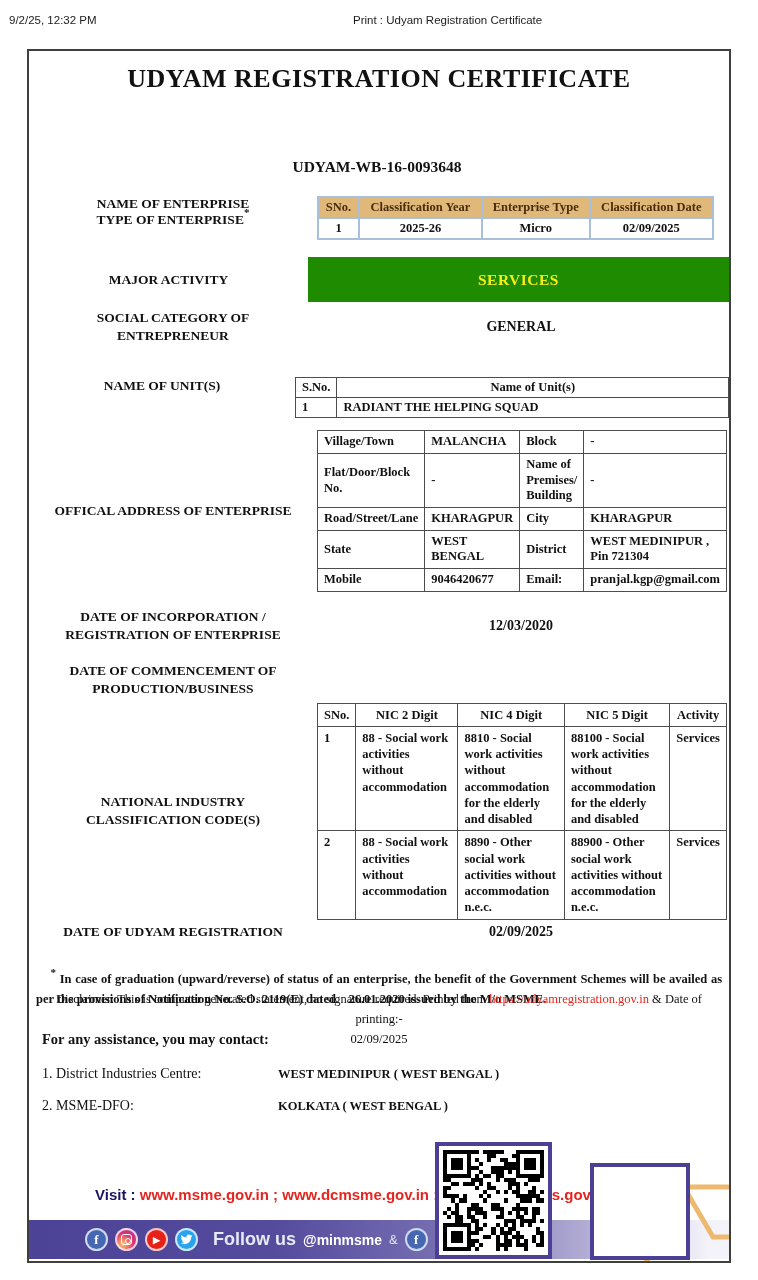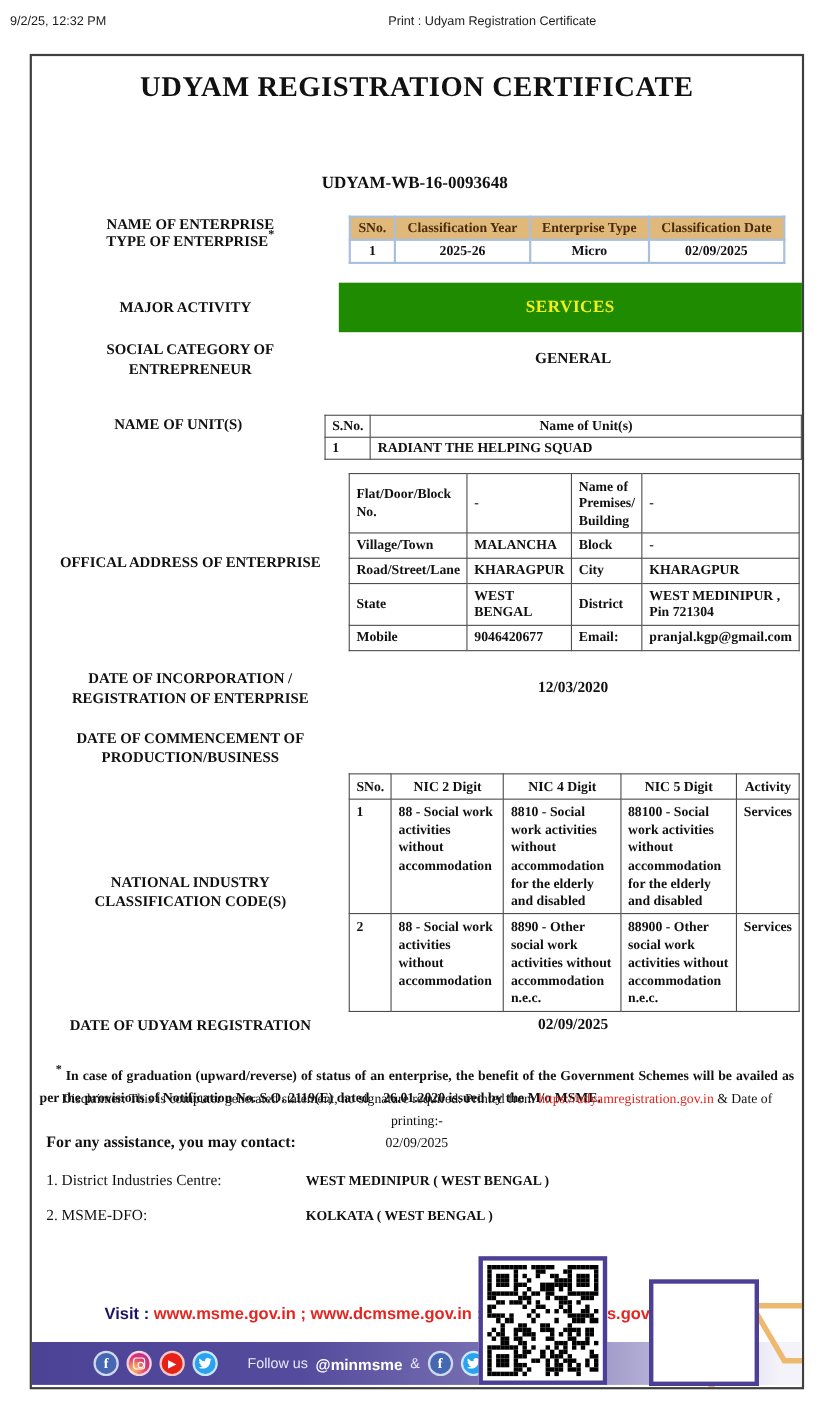--- a/index.html
+++ b/index.html
@@ -91,21 +91,21 @@
     display:flex; align-items:center; padding-left:56px; gap:7px;
     font-family:"Liberation Sans", sans-serif; }
   .soc { width:23px; height:23px; border-radius:50%; flex:0 0 auto; display:flex; align-items:center; justify-content:center;
     color:#fff; font-weight:bold; font-size:13px; border:2px solid rgba(255,255,255,0.75); }
   .soc-fb { background:#4668b3; font-family:"Liberation Serif", serif; }
   .soc-ig { background:radial-gradient(circle at 30% 75%, #fec564, #dd326e 55%, #9b36b7); }
   .soc-ig .ig-box { width:11px; height:11px; border:1.5px solid #fff; border-radius:3px; position:relative; }
   .soc-ig .ig-box::after { content:""; position:absolute; left:2.5px; top:2.5px; width:4px; height:4px; border:1.2px solid #fff; border-radius:50%; }
   .soc-yt { background:#e62117; font-size:9px; }
   .soc-tw { background:#2aa3ef; }
-  .follow-txt { color:#e9e8f5; font-size:13px; margin-left:20px; }
+  .follow-txt { color:#e9e8f5; font-size:18px; margin-left:8px;font-weight:bold; }
   .follow-handle { color:#ffffff; font-weight:bold; font-size:14px; }
   .follow-amp { color:#e9e8f5; font-size:13px; }
 
   
   .qr-box { position:absolute; left:406px; top:1091px; width:117px; height:117px; background:#fff;
     border:4px solid #4b3f96; display:flex; align-items:center; justify-content:center; z-index:5; }
   .qr-grid { width:101px; height:101px; display:grid; grid-template-columns:repeat(25,1fr); grid-template-rows:repeat(25,1fr); }
   .qr-grid i { display:block; }
   .qr-grid i.b { background:#000; }
   .stamp-box { position:absolute; left:561px; top:1112px; width:100px; height:97px; background:#fff;
@@ -192,30 +192,30 @@
     <div class="lbl">OFFICAL ADDRESS OF ENTERPRISE</div>
     <div style="flex:1">
       <table class="addr-table">
         <colgroup>
             <col class="c1">
             <col class="c2">
             <col class="c3">
             <col class="c4">
           </colgroup>
         <tbody>
-            <tr style="height:54px">
+            <tr>
+          <td>Village/Town</td>
+          <td>MALANCHA</td>
+          <td>Block</td>
+          <td>-</td>
+        </tr>
+        <tr style="height:54px">
           <td>Flat/Door/Block No.</td>
           <td>-</td>
           <td>Name of Premises/ Building</td>
-          <td>-</td>
-        </tr>
-        <tr>
-          <td>Village/Town</td>
-          <td>MALANCHA</td>
-          <td>Block</td>
           <td>-</td>
         </tr>
         <tr>
           <td>Road/Street/Lane</td>
           <td>KHARAGPUR</td>
           <td>City</td>
           <td>KHARAGPUR</td>
         </tr>
         <tr style="height:38px">
           <td>State</td>

